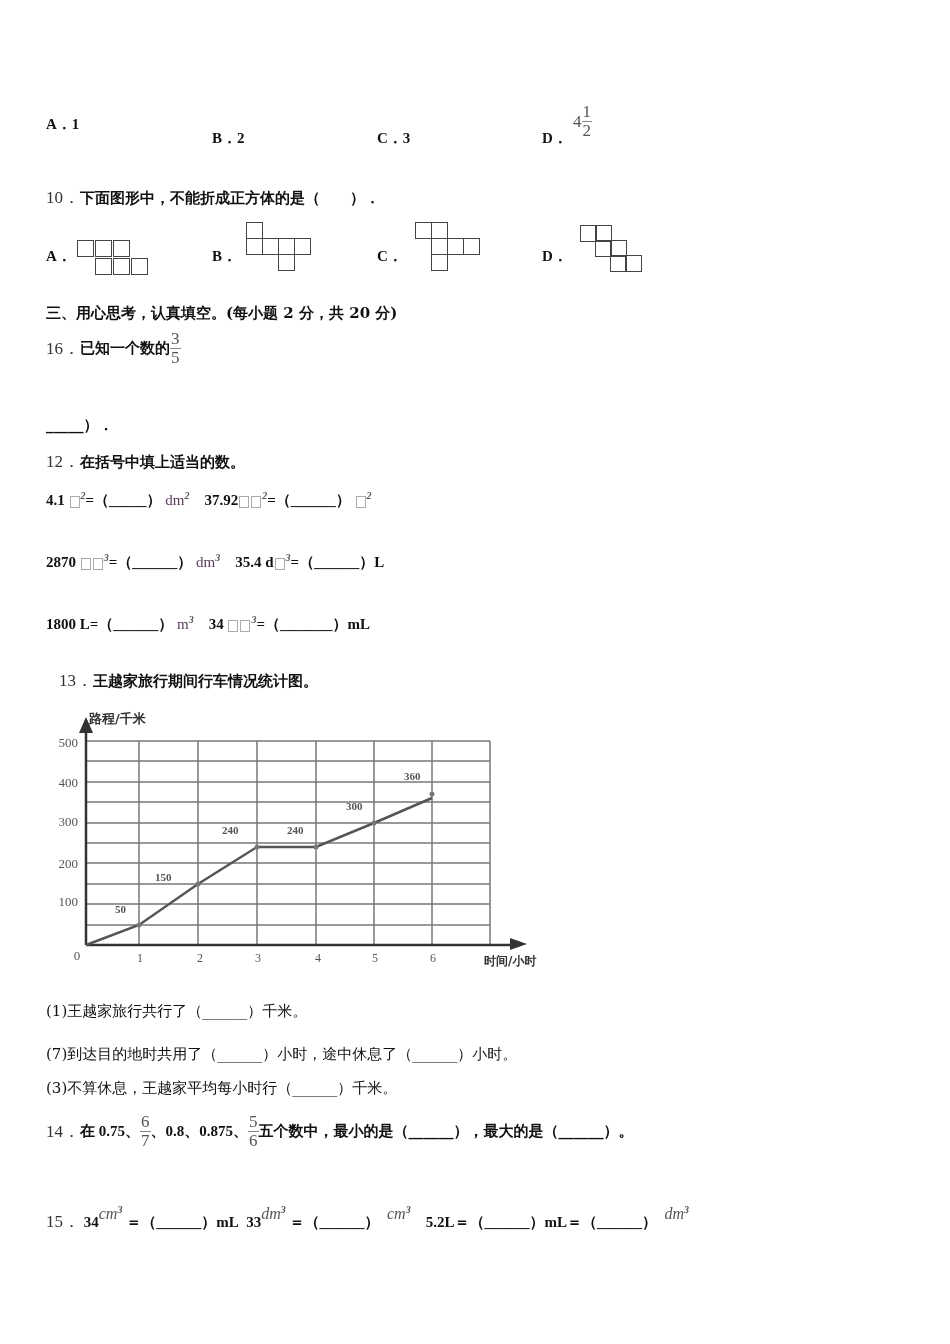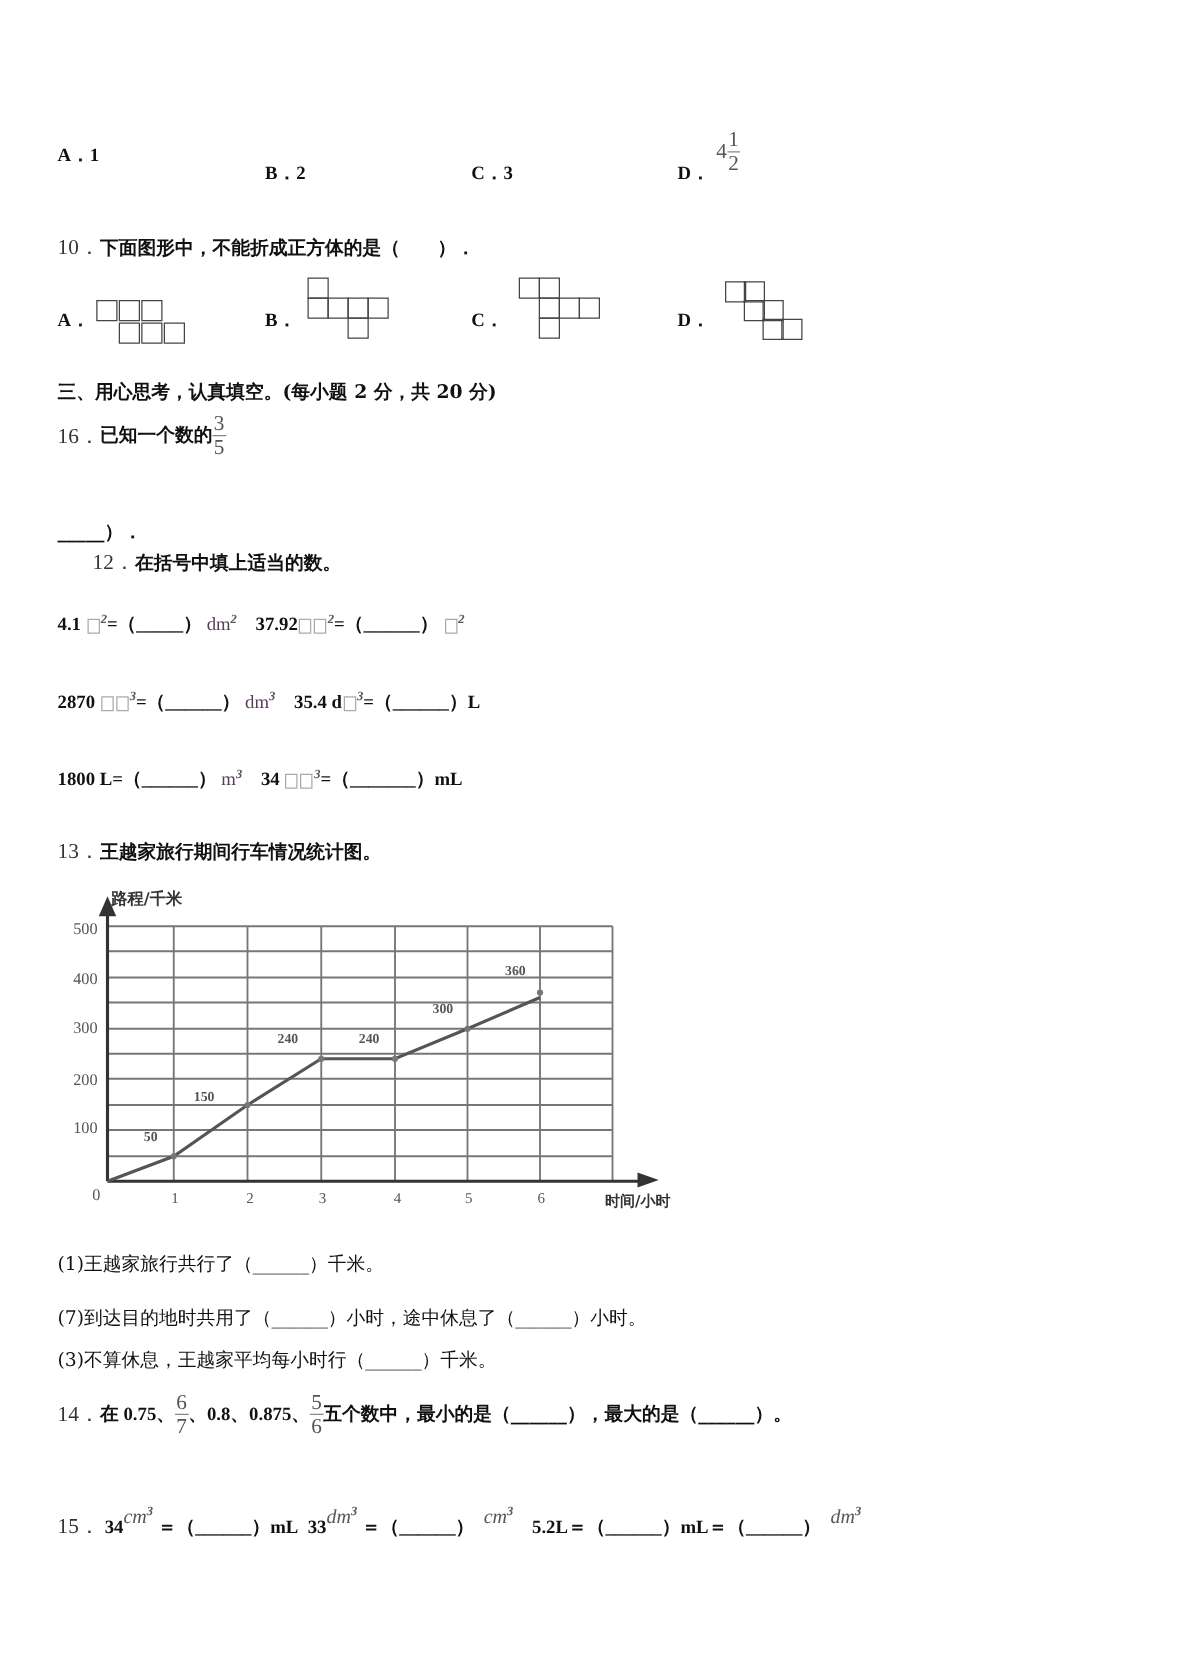--- a/index.html
+++ b/index.html
@@ -87,21 +87,21 @@
     <div class="c" style="left:45px; top:30px;"></div>
 </div>
 
 <div class="abs txt b" style="left:46px; top:304px;">三、用心思考，认真填空。(每小题 2 分，共 20 分)</div>
 
 <div class="abs txt b" style="left:46px; top:330px;">
   <span class="qnum" style="font-weight:normal; vertical-align:middle;">16．</span><span style="vertical-align:middle;">已知一个数的</span><span class="frac" style="font-weight:normal;"><span class="n">3</span><span class="d">5</span></span>
 </div>
 <div class="abs txt b" style="left:46px; top:416px;">_____）．</div>
 
-<div class="abs txt b" style="left:46px; top:438px;margin-left:28px;">
+<div class="abs txt b" style="left:46px; top:450px;">
   <span class="qnum" style="font-weight:normal;">12．</span><span>在括号中填上适当的数。</span>
 </div>
 
 <div class="abs txt b num" style="left:46px; top:490px;">
   <span>4.1</span>
   <span class="box-glyph"></span><span class="sup">2</span><span>=（_____）</span>
   <span class="unit" style="font-weight:normal;">dm</span><span class="sup">2</span>
   &nbsp;&nbsp;
   <span>37.92</span><span class="box-glyph"></span><span class="box-glyph"></span><span class="sup">2</span><span>=（______）</span>
   <span class="box-glyph"></span><span class="sup">2</span>
@@ -117,21 +117,21 @@
 
 <div class="abs txt b num" style="left:46px; top:614px;">
   <span>1800 L=（______）</span>
   <span class="unit" style="font-weight:normal;">m</span><span class="sup">3</span>
   &nbsp;&nbsp;
   <span>34</span>
   <span class="box-glyph"></span><span class="box-glyph"></span><span class="sup">3</span><span>=（_______）mL</span>
 </div>
 
 <div class="abs txt b" style="left:46px; top:669px;">
-  <span class="qnum" style="font-weight:normal;">13．</span><span>王越家旅行期间行车情况统计图。</span>
+  <span class="qnum" style="font-weight:normal;margin-left:13px;">13．</span><span>王越家旅行期间行车情况统计图。</span>
 </div>
 
 <svg class="abs" style="left:0; top:0;" width="950" height="1000" viewBox="0 0 950 1000">
   <g stroke="#777" stroke-width="1.5" fill="none">
 
     <line x1="86" y1="741" x2="490" y2="741"></line>
     <line x1="86" y1="761" x2="490" y2="761"></line>
     <line x1="86" y1="782" x2="490" y2="782"></line>
     <line x1="86" y1="802" x2="490" y2="802"></line>
     <line x1="86" y1="823" x2="490" y2="823"></line>

